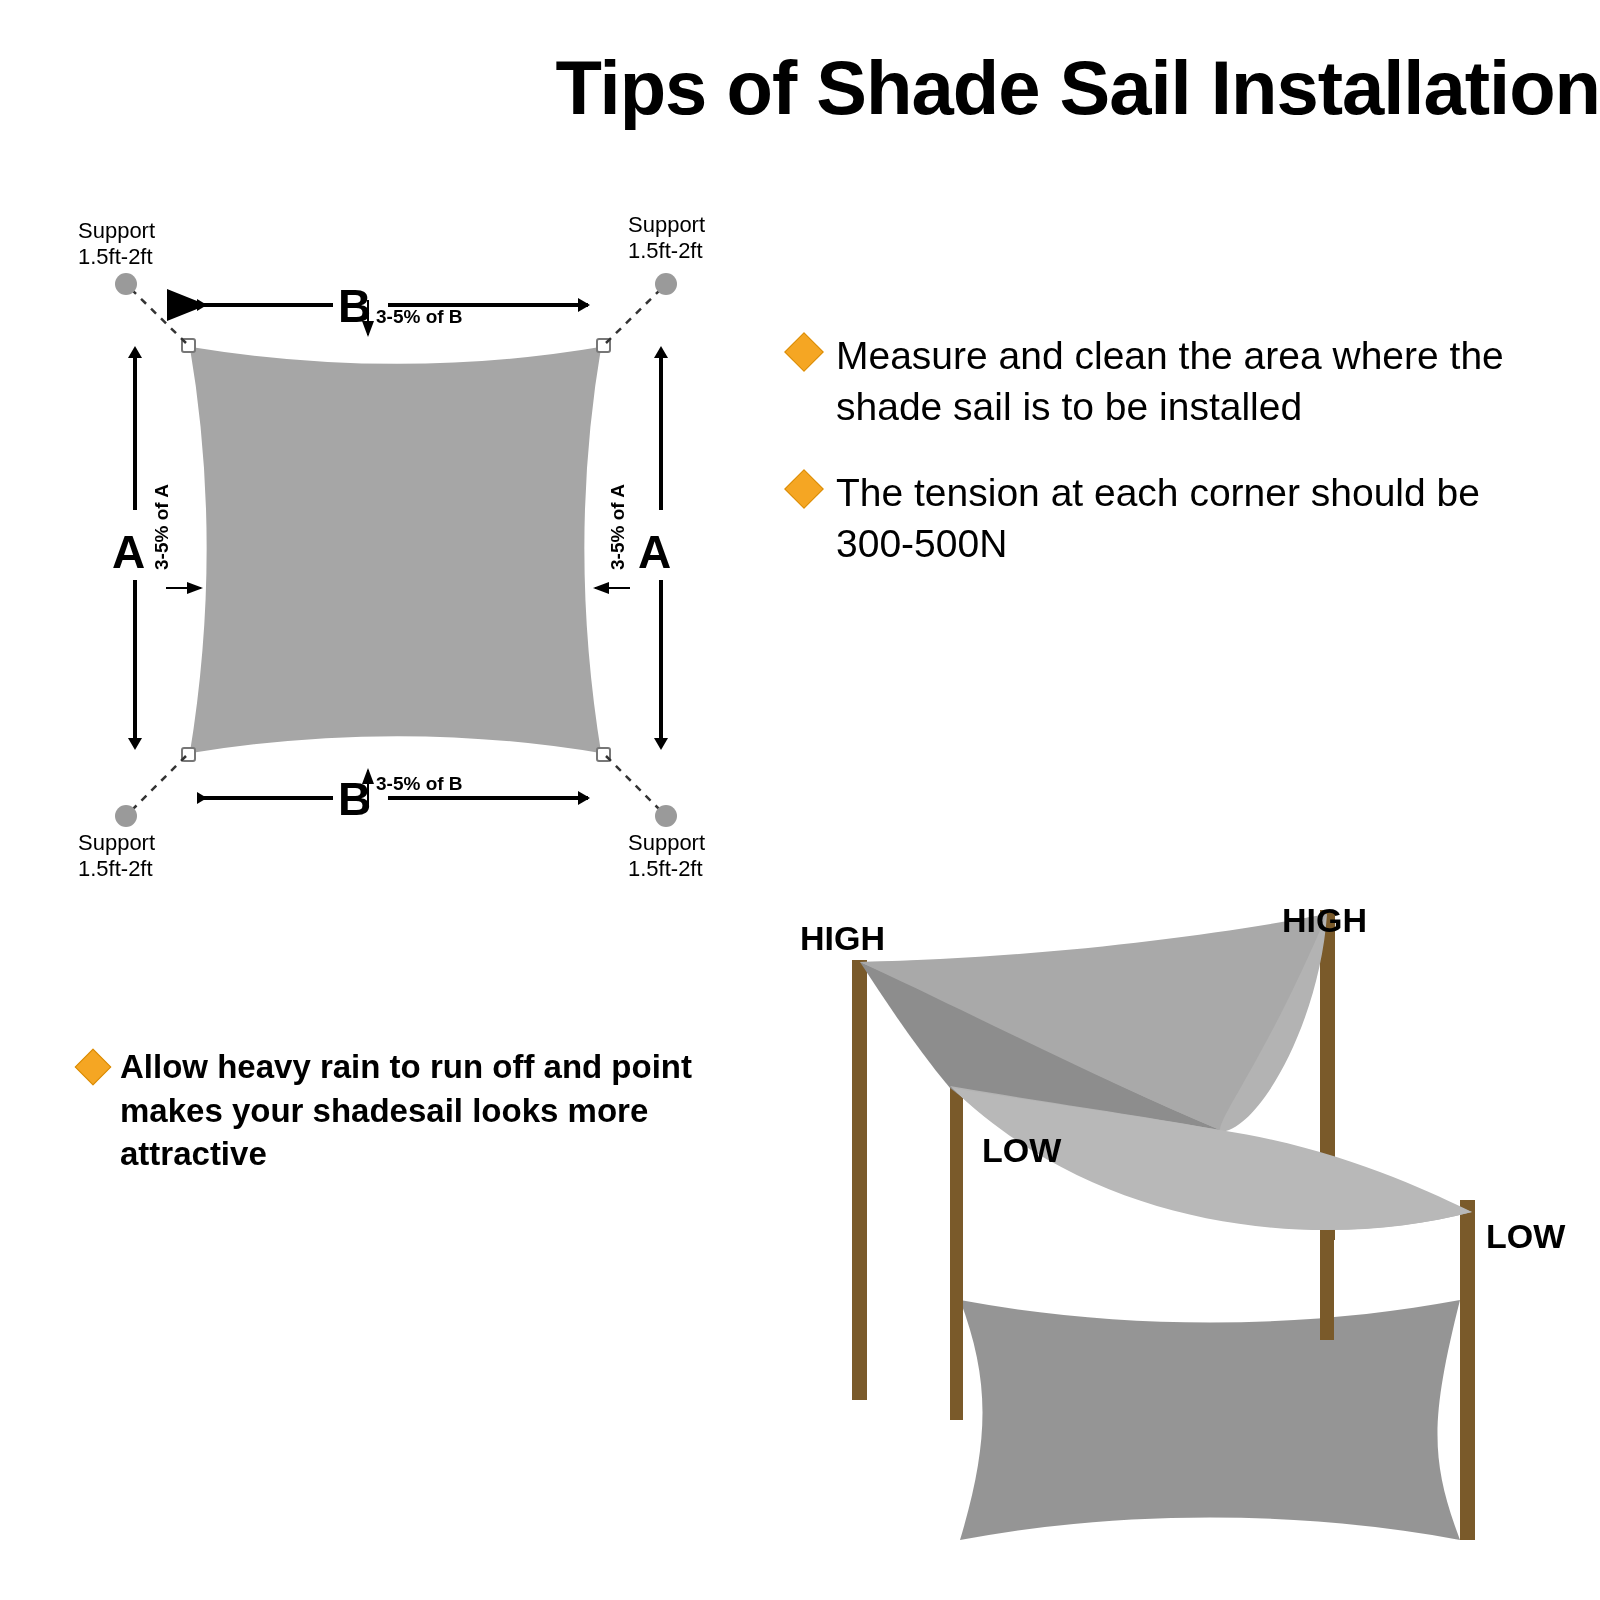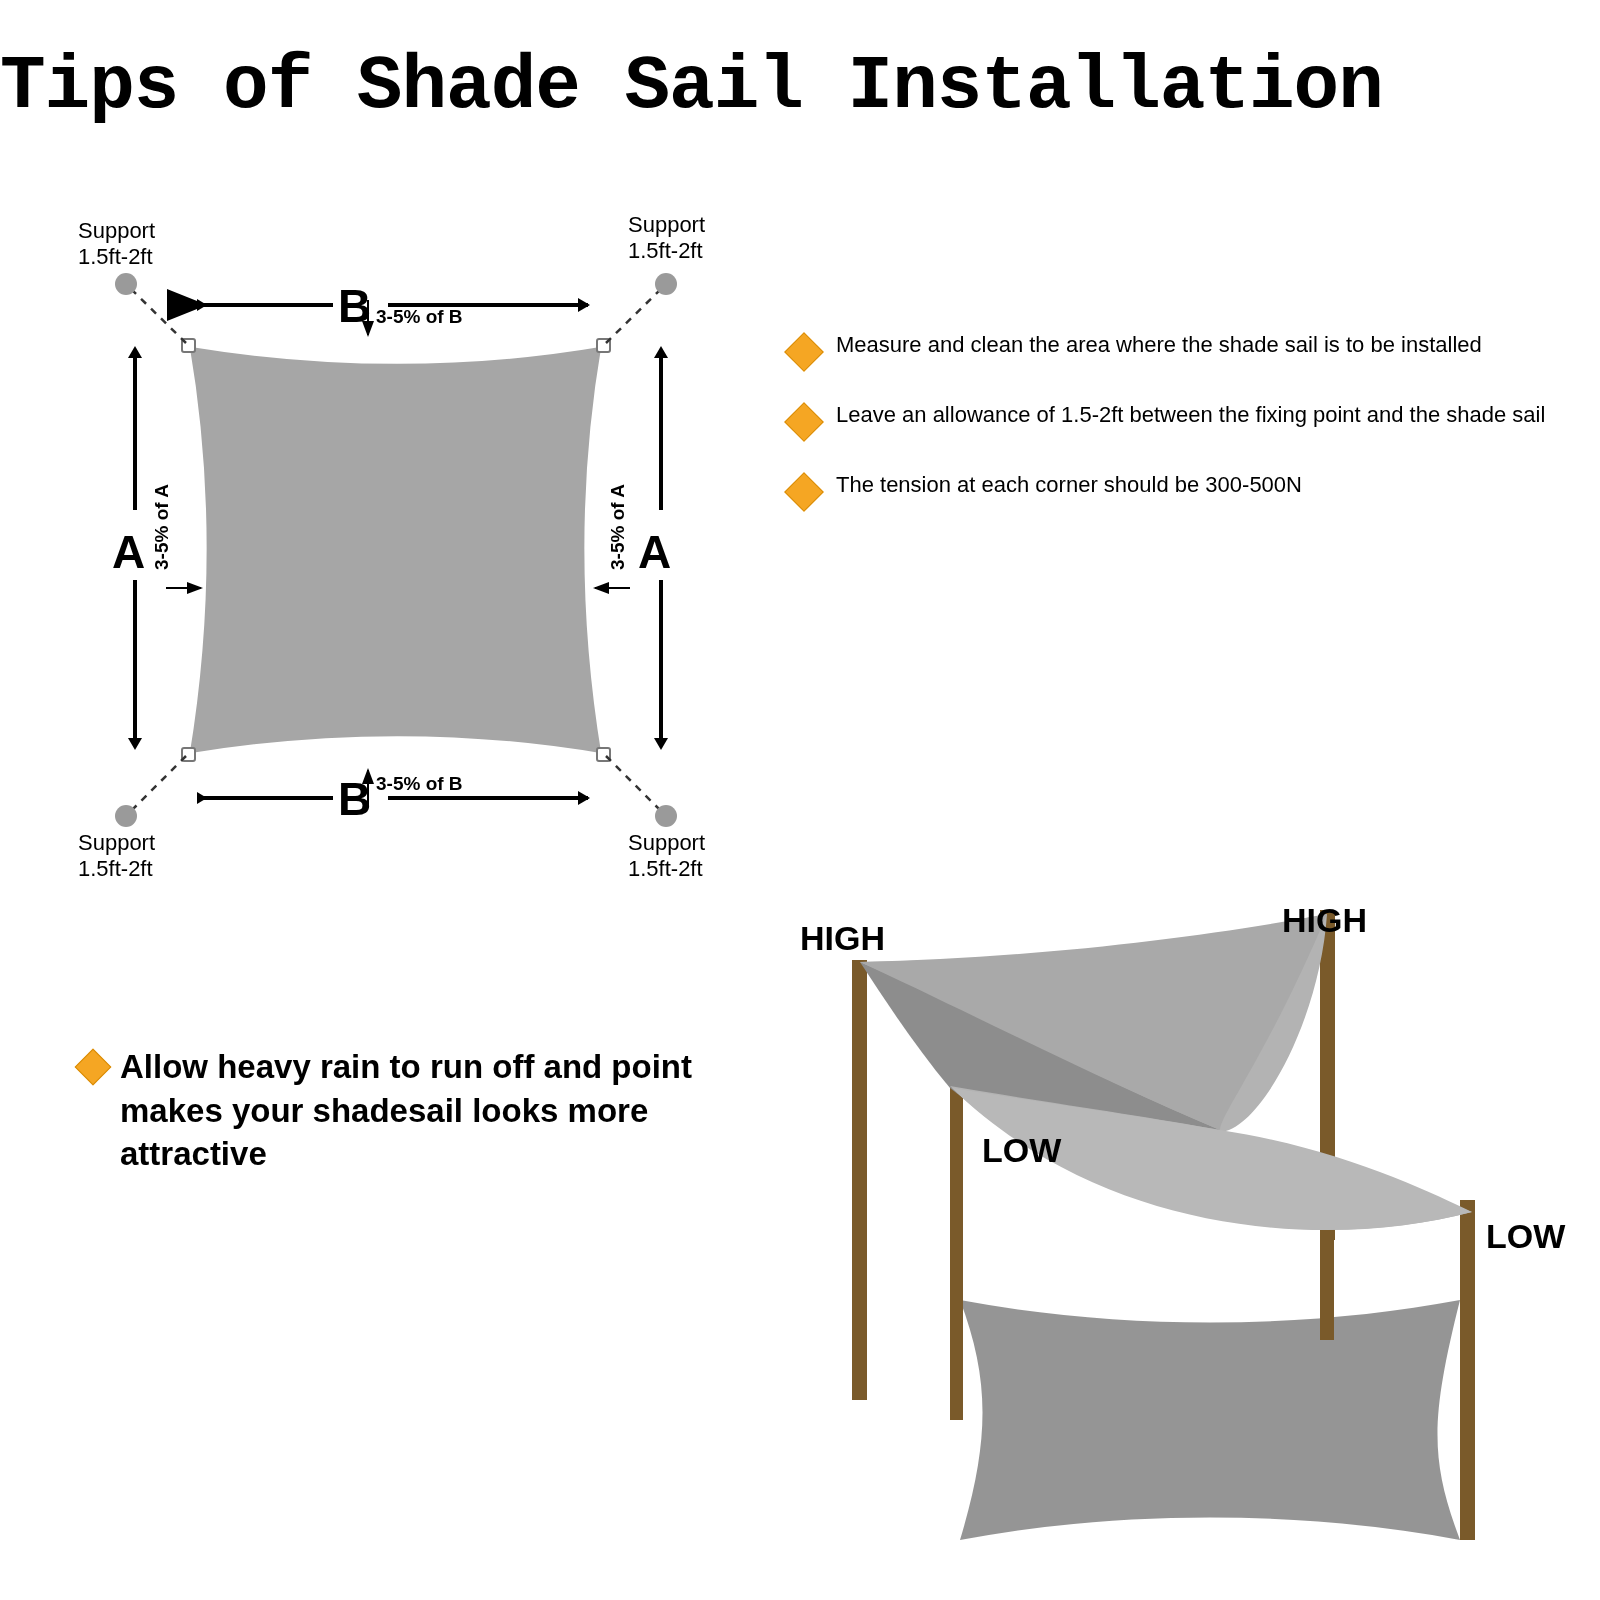--- a/index.html
+++ b/index.html
@@ -14,26 +14,26 @@
     font-family: "Liberation Sans", sans-serif;
     overflow: hidden;
   }
 
   
   #page-title {
     position: absolute;
     top: 44px;
     left: 0;
     width: 1600px;
-    text-align: left;
+    text-align: right;
     font-size: 76px;
     font-weight: bold;
     letter-spacing: -1px;
     color: #000;
-    font-family: Liberation Mono, monospace;
+    font-family: Liberation Sans, sans-serif;
   }
 
   
   #sail-diagram {
     position: absolute;
     left: 68px;
     top: 210px;
     width: 740px;
     height: 690px;
   }
@@ -62,21 +62,21 @@
     flex: 0 0 auto;
     width: 26px;
     height: 26px;
     margin-top: 8px;
     margin-right: 18px;
     background: #F5A623;
     transform: rotate(45deg);
     border: 1.5px solid #d98c06;
   }
   .bullet-text {
-    font-size: 22px;
+    font-size: 39px;
     line-height: 1.32;
     color: #000;
     font-family: "Liberation Sans", sans-serif;
   }
   #tips-list-bottom .bullet-text {
     font-weight: bold;
     font-size: 33px;
   }
   #tips-list-bottom .bullet-marker {
     width: 24px;
@@ -213,24 +213,20 @@
   </svg>
 </div>
 
 <div id="tips-list-top" class="bullet-list">
   <div class="bullet-item">
     <span class="bullet-marker"></span>
     <span class="bullet-text">Measure and clean the area where the shade sail is to be installed</span>
   </div>
   <div class="bullet-item">
     <span class="bullet-marker"></span>
-    <span class="bullet-text">Leave an allowance of 1.5-2ft between the fixing point and the shade sail</span>
-  </div>
-  <div class="bullet-item">
-    <span class="bullet-marker"></span>
     <span class="bullet-text">The tension at each corner should be 300-500N</span>
   </div>
 </div>
 
 <div id="tips-list-bottom" class="bullet-list">
   <div class="bullet-item">
     <span class="bullet-marker"></span>
     <span class="bullet-text">Allow heavy rain to run off and point makes your shadesail looks more attractive</span>
   </div>
 </div>

